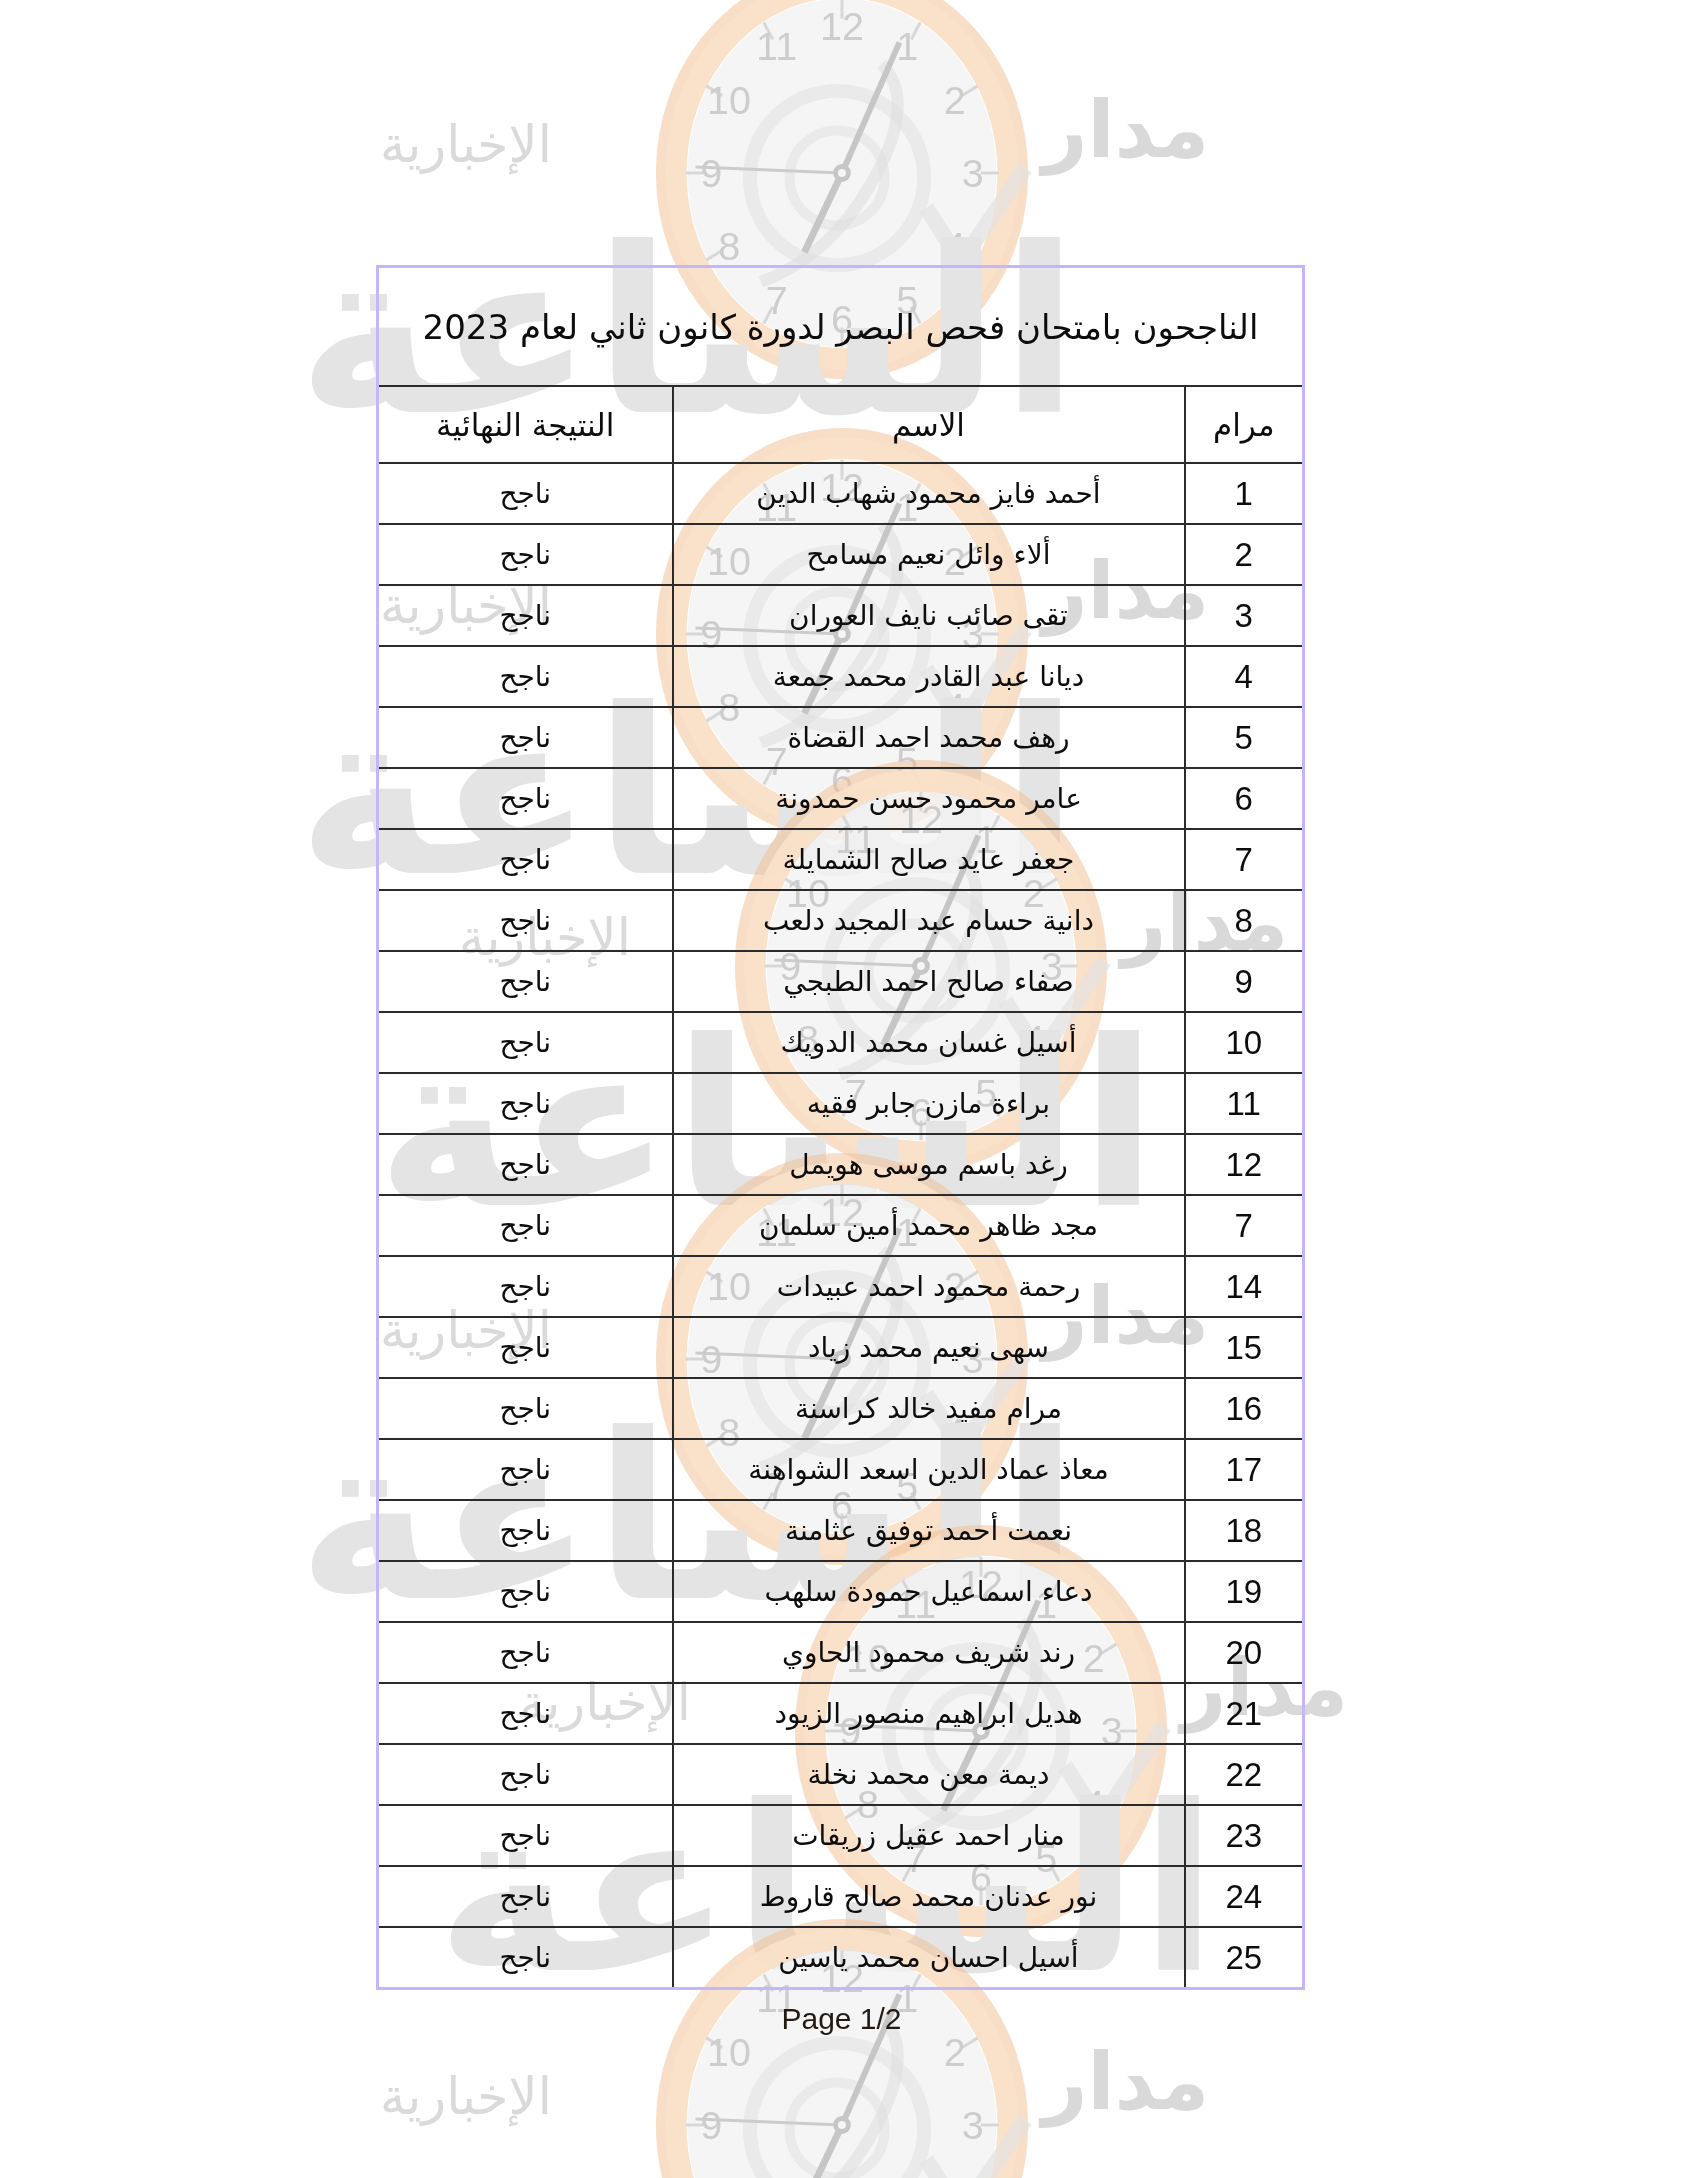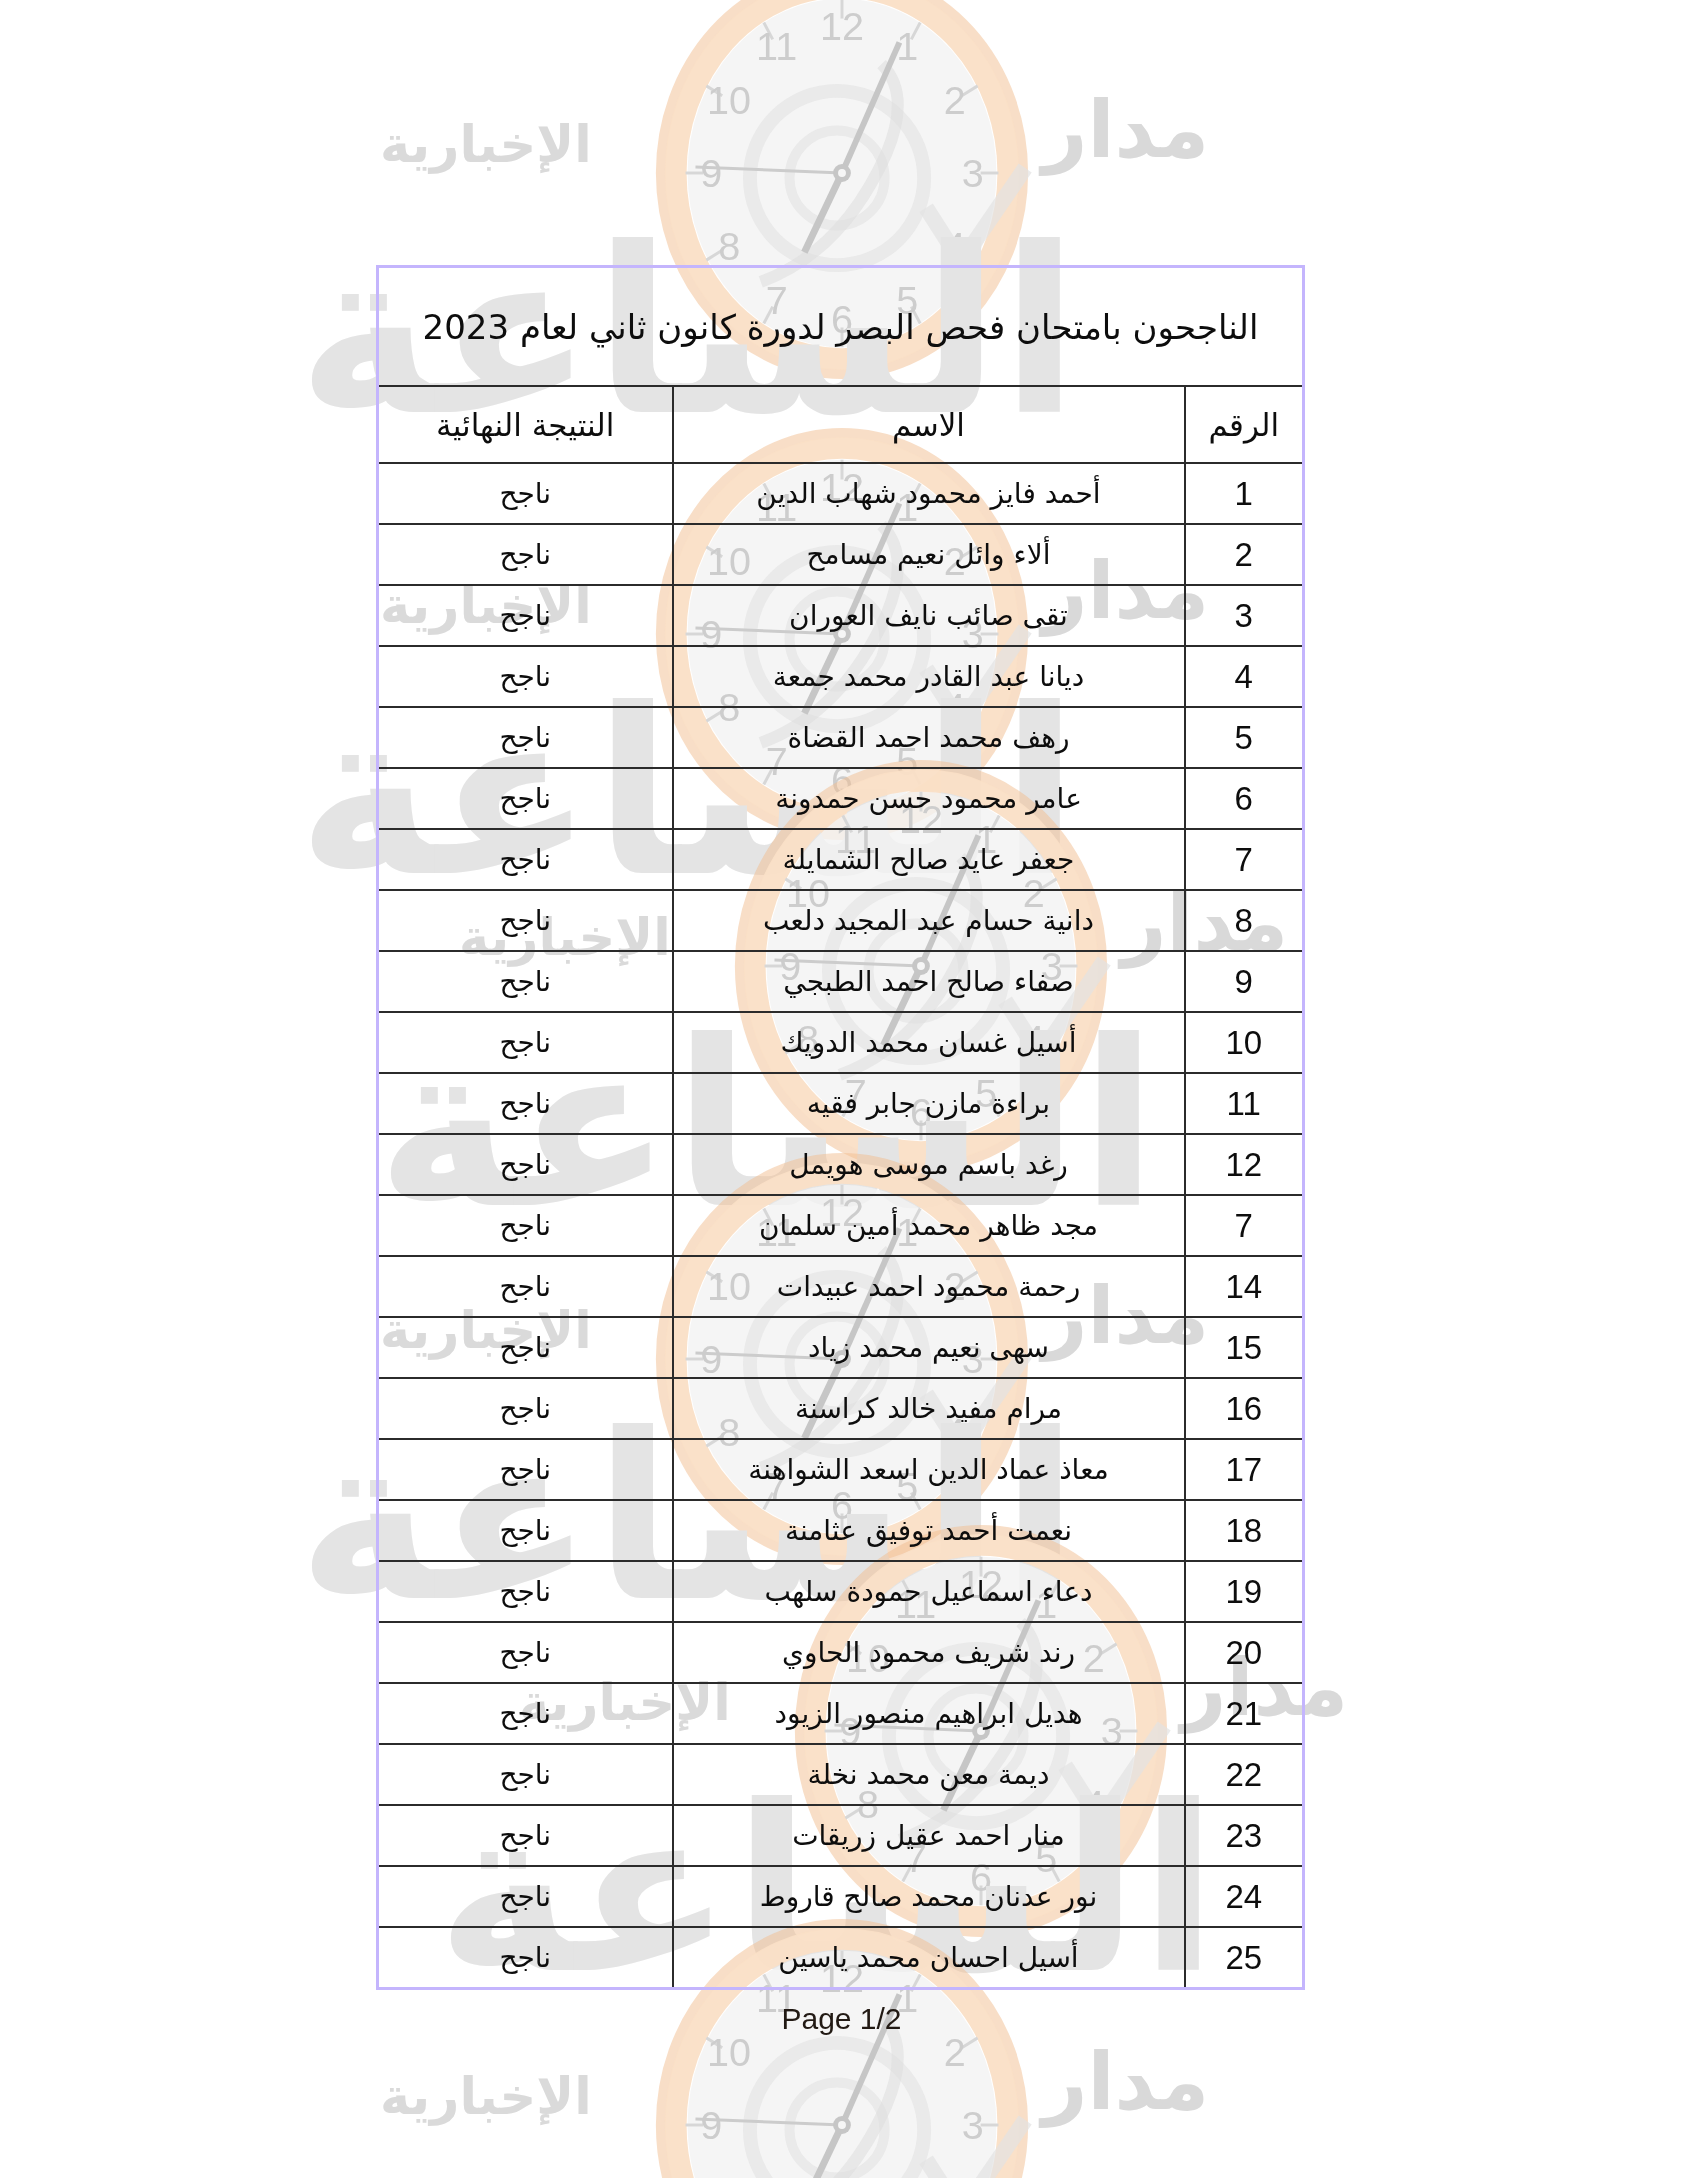--- a/index.html
+++ b/index.html
@@ -8,21 +8,21 @@
     overflow:hidden;font-family:"DejaVu Sans",sans-serif;
   }
   
   .wm{position:absolute;width:1089px;height:554px;z-index:0;pointer-events:none;}
   .wm-clock{position:absolute;left:347px;top:40px;width:396px;height:436px;}
   .wm-madar{
     position:absolute;left:719px;top:176px;font-size:79px;font-weight:bold;
     color:#d9d9d9;line-height:1;letter-spacing:2px;margin-left:26px;
   }
   .wm-ikhbariya{
-    position:absolute;left:83px;top:204px;font-size:51px;font-weight:bold;
+    position:absolute;left:83px;top:204px;font-size:51px;font-weight:normal;
     color:#dadada;line-height:1;
   }
   .wm-saa{
     position:absolute;left:0;top:303px;width:624px;text-align:center;
     font-size:230px;font-weight:bold;color:#e4e4e4;line-height:1;
   }
   
   .tbl-wrap{position:absolute;left:376px;top:265px;z-index:2;}
   table.results{
     border-collapse:collapse;table-layout:fixed;width:926px;direction:rtl;
@@ -154,21 +154,21 @@
       <colgroup>
           <col style="width:119px">
           <col style="width:512px">
           <col style="width:295px">
         </colgroup>
       <tbody>
           <tr>
         <td class="t-title" colspan="3">الناجحون  بامتحان فحص البصر لدورة كانون ثاني لعام 2023</td>
       </tr>
       <tr>
-        <th class="h-num">الرقم</th>
+        <th class="h-num">مرام</th>
         <th class="h-name">الاسم</th>
         <th class="h-res">النتيجة النهائية</th>
       </tr>
       <tr>
             <td class="c-num">1</td>
             <td class="c-name">أحمد فايز محمود شهاب الدين</td>
             <td class="c-res">ناجح</td>
           </tr>
       <tr>
             <td class="c-num">2</td>

